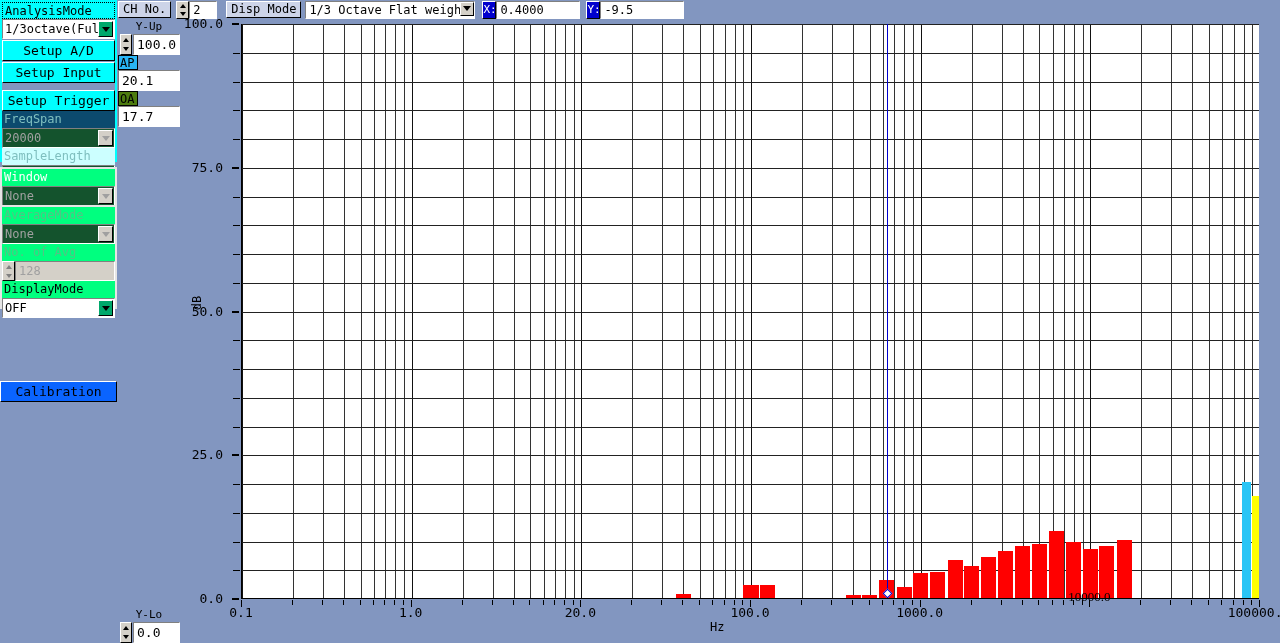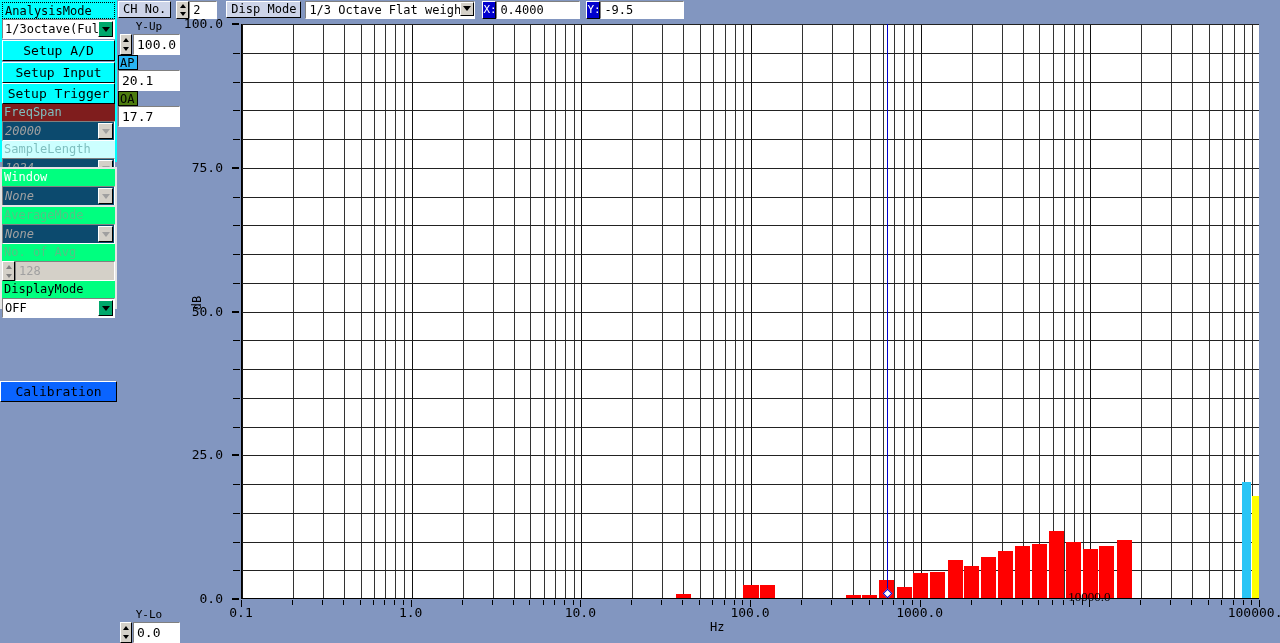--- a/index.html
+++ b/index.html
@@ -50,21 +50,21 @@
     background: #ffffff;
     border: 1px solid;
     border-color: #808080 #ffffff #ffffff #808080;
     font-size: 12px;
     line-height: 18px;
     padding-left: 2px;
     color: #000;
     white-space: nowrap;
     overflow: hidden;
   }
-  .combo.disabled { background: #0c4a6e; color: #a0a0a0; font-style: italic; }
+  .combo.disabled { background: #14532d; color: #a0a0a0; }
   .arrow {
     position: absolute; right: 1px; top: 1px;
     width: 15px; height: 16px;
     background: #00a86b;
     border: 1px solid;
     border-color: #ffffff #000000 #000000 #ffffff;
     display: flex; align-items: center; justify-content: center;
   }
   .arrow.gray { background: #d4d0c8; }
   .arrow i {
@@ -288,22 +288,22 @@
     <div class="grp grp-border-cyan" style="top:0px;height:162px;">
       <div class="lbl lbl-dotted lbl-cyan">AnalysisMode</div>
       <div class="combo" style="margin-top:0px;">
         <span>1/3octave(Full)</span>
         <span class="arrow">
             <i></i>
           </span>
       </div>
       <div class="btn" style="margin-top:1px;">Setup A/D</div>
       <div class="btn" style="margin-top:1px;">Setup Input</div>
-      <div class="btn" style="margin-top:0;">Setup Trigger</div>
-      <div class="lbl lbl-cyan lbl-dim" style="background:#7f1d1d;">FreqSpan</div>
+      <div class="btn" style="margin-top:7px;">Setup Trigger</div>
+      <div class="lbl lbl-cyan lbl-dim" style="background:#0c4a6e;">FreqSpan</div>
       <div class="combo disabled">
         <span>20000</span>
         <span class="arrow gray">
             <i></i>
           </span>
       </div>
       <div class="lbl lbl-dim" style="background:#ccffff;">SampleLength</div>
       <div class="combo disabled">
         <span>1024</span>
         <span class="arrow gray">
@@ -520,21 +520,21 @@
       <div class="yminor" style="left: 233px; top: 282.75px;"></div>
       <div class="yminor" style="left: 233px; top: 254px;"></div>
       <div class="yminor" style="left: 233px; top: 225.25px;"></div>
       <div class="yminor" style="left: 233px; top: 196.5px;"></div>
       <div class="yminor" style="left: 233px; top: 139px;"></div>
       <div class="yminor" style="left: 233px; top: 110.25px;"></div>
       <div class="yminor" style="left: 233px; top: 81.5px;"></div>
       <div class="yminor" style="left: 233px; top: 52.75px;"></div>
       <div class="xtick-label" style="left: 196px; top: 605px;">0.1</div>
       <div class="xtick-label" style="left: 365.667px; top: 605px;">1.0</div>
-      <div class="xtick-label" style="left: 535.333px; top: 605px;">10.0</div>
+      <div class="xtick-label" style="left: 535.333px; top: 605px;">20.0</div>
       <div class="xtick-label" style="left: 705px; top: 605px;">100.0</div>
       <div class="xtick-label" style="left: 874.667px; top: 605px;">1000.0</div>
       <div class="xtick-label" style="left: 1044.33px; top: 589px; font-family: Liberation Serif, serif;">10000.0</div>
       <div class="xtick-label" style="left: 1214px; top: 605px;">100000.0</div>
       <div style="position: absolute; left: 241px; top: 600px; width: 1px; height: 7px; background: rgb(0, 0, 0);"></div>
       <div style="position: absolute; left: 292px; top: 600px; width: 1px; height: 5px; background: rgb(0, 0, 0);"></div>
       <div style="position: absolute; left: 322px; top: 600px; width: 1px; height: 5px; background: rgb(0, 0, 0);"></div>
       <div style="position: absolute; left: 343px; top: 600px; width: 1px; height: 5px; background: rgb(0, 0, 0);"></div>
       <div style="position: absolute; left: 360px; top: 600px; width: 1px; height: 5px; background: rgb(0, 0, 0);"></div>
       <div style="position: absolute; left: 373px; top: 600px; width: 1px; height: 5px; background: rgb(0, 0, 0);"></div>

